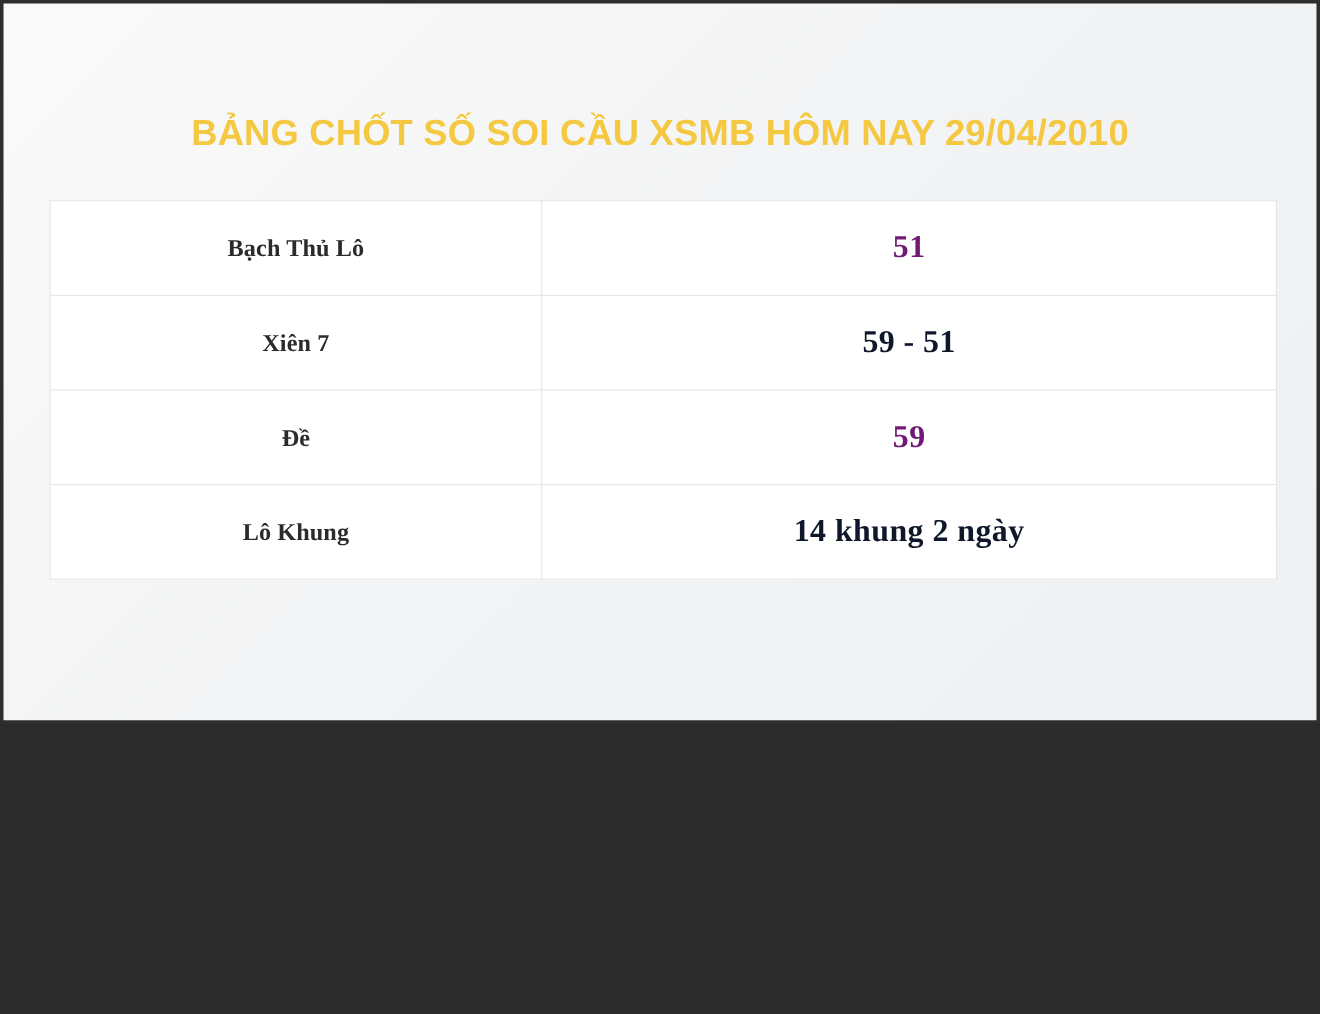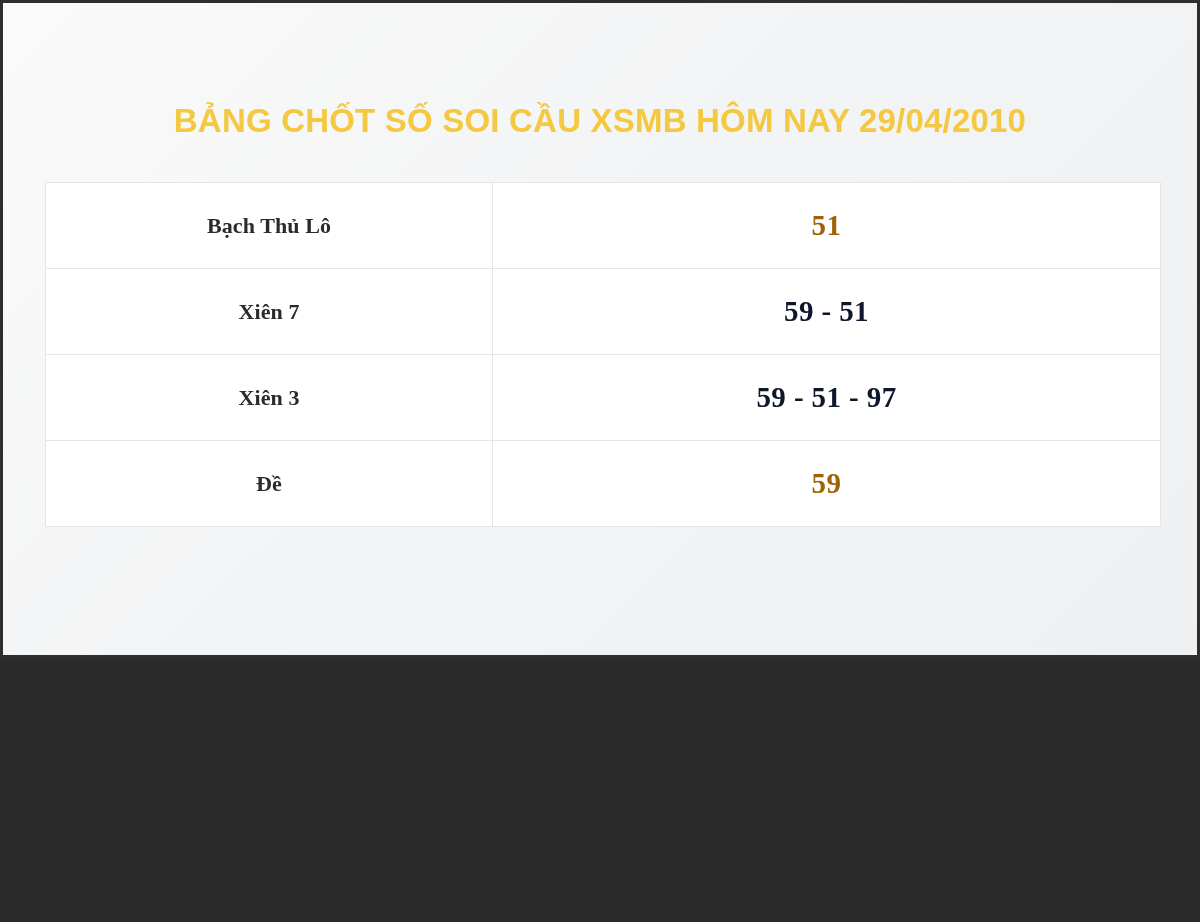--- a/index.html
+++ b/index.html
@@ -81,21 +81,21 @@
   }
 
   .col-value {
     font-size: 29px;
     font-weight: bold;
     color: #0f172a;
     letter-spacing: 0.4px;
   }
 
   .col-value.is-red {
-    color: #a16207;
+    color: #701a75;
   }
 
   .footer {
     position: absolute;
     top: 823px;
     left: 0;
     right: 0;
     text-align: center;
     font-size: 19px;
     font-weight: normal;
@@ -118,30 +118,30 @@
           <td class="col-label">Bạch Thủ Lô</td>
           <td class="col-value is-red">51</td>
         </tr>
 
 
         <tr>
           <td class="col-label">Xiên 7</td>
           <td class="col-value">59 - 51</td>
         </tr>
 
-        <tr>
-          <td class="col-label">Xiên 3</td>
-          <td class="col-value">59 - 51 - 97</td>
-        </tr>
 
         <tr>
           <td class="col-label">Đề</td>
           <td class="col-value is-red">59</td>
         </tr>
 
 
+        <tr>
+          <td class="col-label">Lô Khung</td>
+          <td class="col-value">14 khung 2 ngày</td>
+        </tr>
 
       </tbody>
     </table>
   </div>
 
 
 </div>
 
 </body></html>

